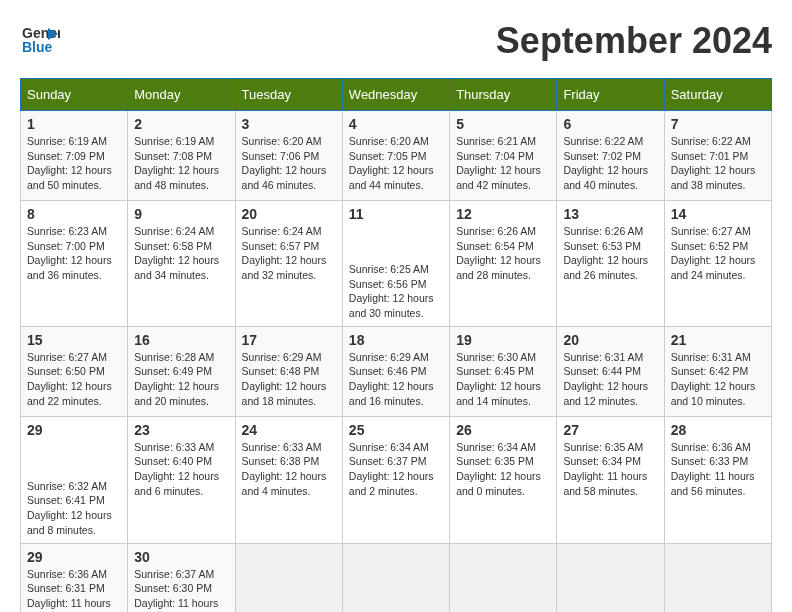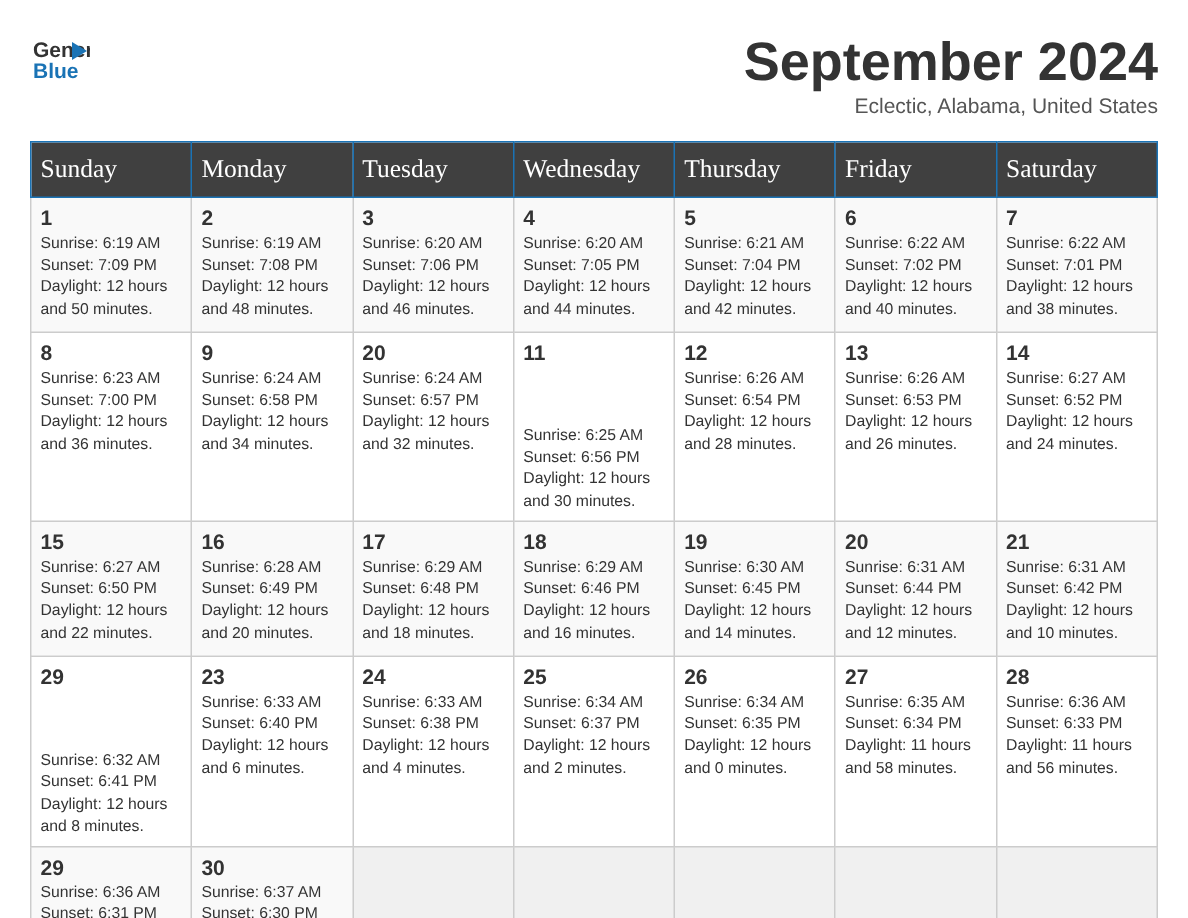--- a/index.html
+++ b/index.html
@@ -19,45 +19,44 @@
     .logo {
       display: flex;
       align-items: center;
     }
     .logo-icon {
       width: 40px;
       height: 40px;
       margin-right: 4px;
     }
     .title-block {
-      text-align: right;
+      text-align: left;
     }
     .month-title {
       font-size: 36px;
       font-weight: bold;
       color: #333;
     }
     .location {
       font-size: 14px;
       color: #555;
     }
     .calendar-table {
       width: 100%;
       border-collapse: collapse;
       font-size: 11px;
     }
     .calendar-table thead tr th {
-      background-color: #404040;
+      background-color: #4d7c0f;
       color: #fff;
       padding: 8px 6px;
       text-align: left;
-      font-size: 17px;
+      font-size: 13px;
       font-weight: normal;
       border: 1px solid #1a73b5;
-      font-family: Liberation Serif, serif;
     }
     .calendar-table tbody tr td {
       border: 1px solid #ccc;
       vertical-align: top;
       padding: 5px 6px;
       width: 107px;
       height: 90px;
       background: #fff;
       color: #333;
     }
@@ -85,21 +84,20 @@
 <div class="header-section">
   <div class="logo">
     <svg class="logo-icon" viewBox="0 0 40 40" xmlns="http://www.w3.org/2000/svg">
       <text x="2" y="18" font-size="14" font-weight="bold" fill="#333">General</text>
       <text x="2" y="32" font-size="14" font-weight="bold" fill="#1a73b5">Blue</text>
       <polygon points="28,8 38,14 28,20" fill="#1a73b5"></polygon>
     </svg>
   </div>
   <div class="title-block">
     <div class="month-title">September 2024</div>
-    <div class="location">Eclectic, Alabama, United States</div>
   </div>
 </div>
 
 <table class="calendar-table">
   <thead>
     <tr>
     <th>Sunday</th>
         <th>Monday</th>
         <th>Tuesday</th>
         <th>Wednesday</th>

